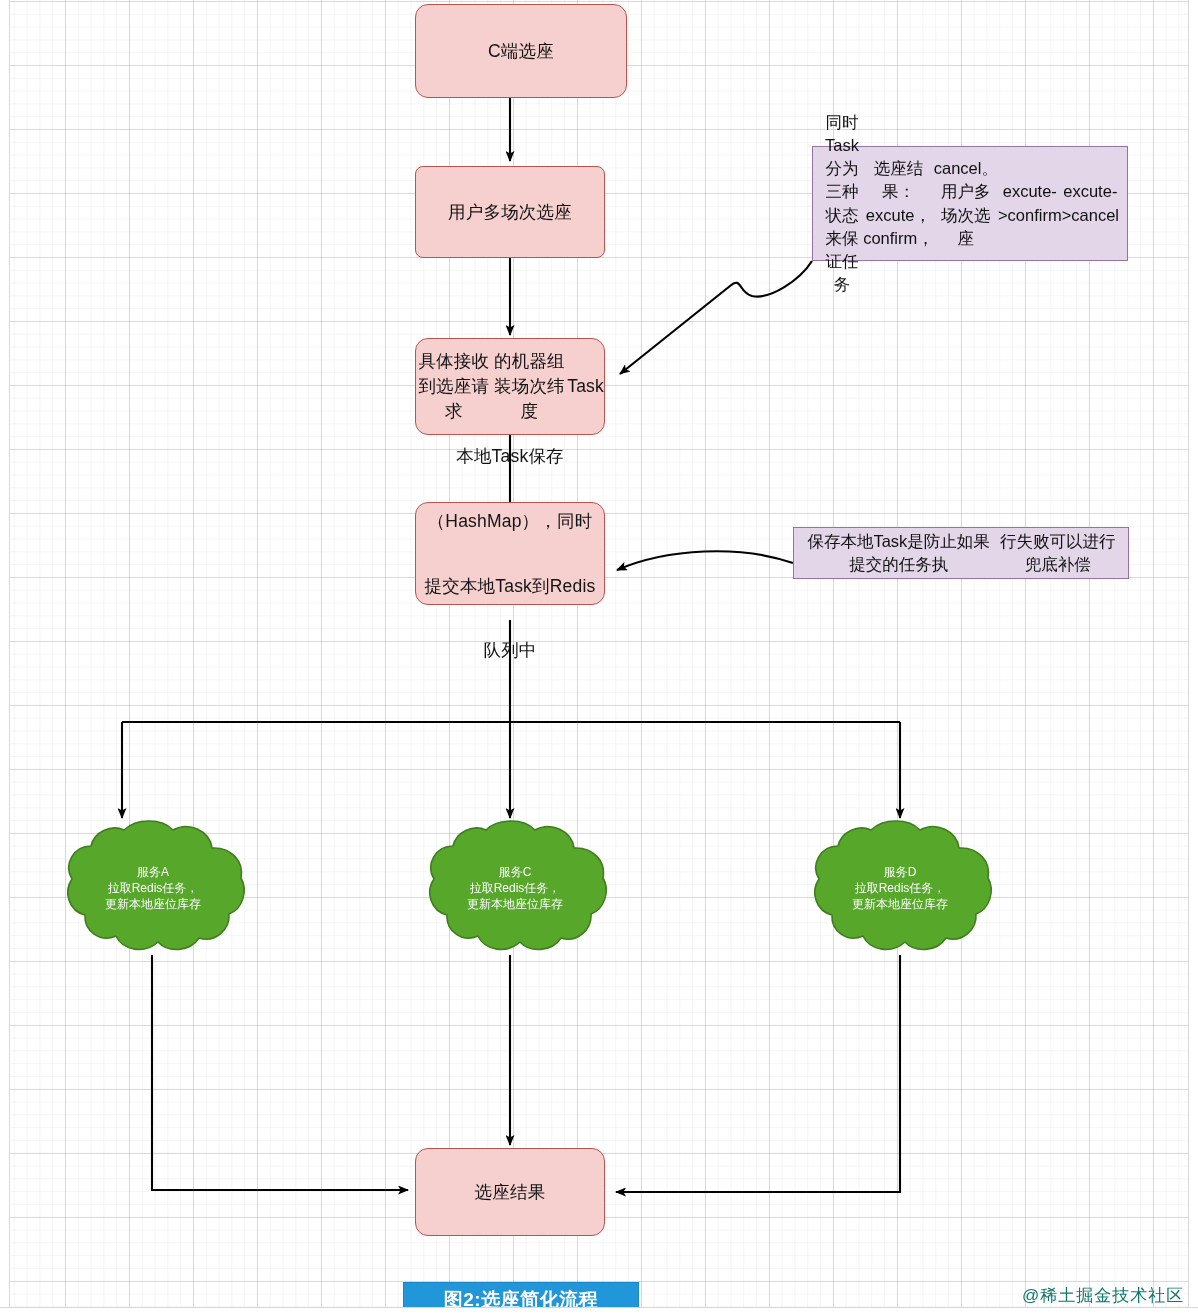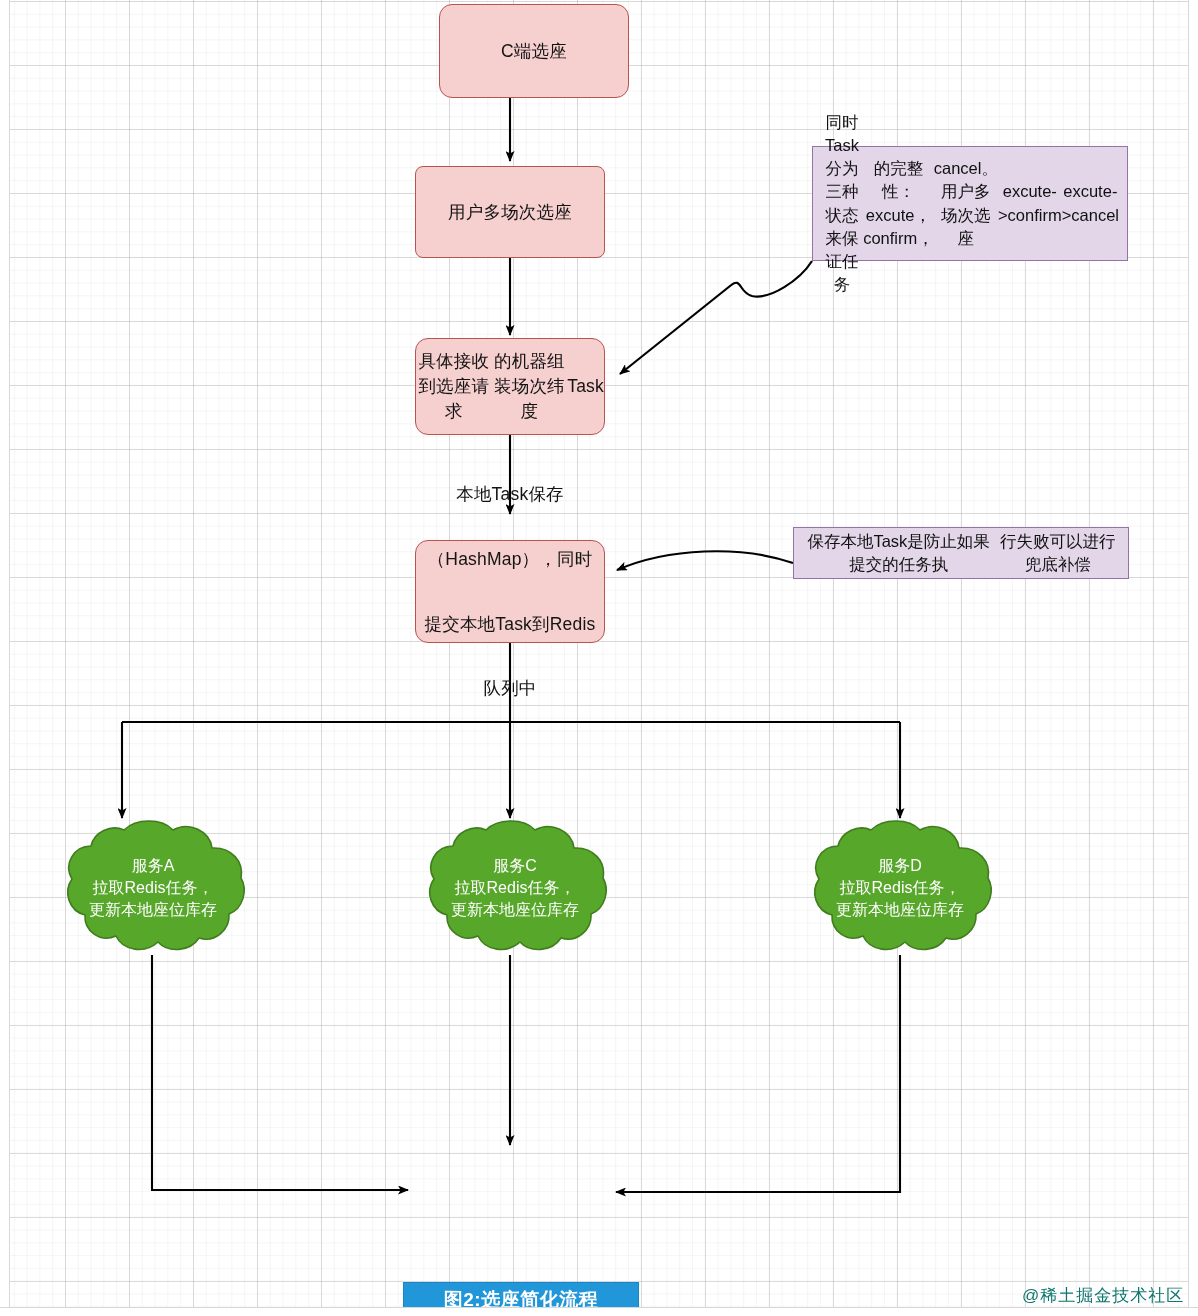--- a/index.html
+++ b/index.html
@@ -98,21 +98,21 @@
   .cloud-label {
     position: absolute;
     left: 0; top: 0;
     width: 100%;
     height: 100%;
     display: flex;
     flex-direction: column;
     align-items: center;
     justify-content: center;
     color: #ffffff;
-    font-size: 16px;
+    font-size: 12px;
     line-height: 1.36;
     text-align: center;
     pointer-events: none;
   }
   .caption {
     position: absolute;
     background: #2196d8;
     border: 1px solid #1b86c4;
     color: #ffffff;
     font-size: 19px;
@@ -164,45 +164,48 @@
       <path d="M152,955 L152,1190 L408,1190" marker-end="url(#arrow)"></path>
 
       <path d="M900,955 L900,1192 L616,1192" marker-end="url(#arrow)"></path>
 
       <path d="M812,261 C800,280 770,300 752,296 C738,292 742,276 730,286 C718,296 690,318 620,374" marker-end="url(#arrow)" stroke-width="2.2"></path>
 
       <path d="M793,563 C740,545 668,548 617,570" marker-end="url(#arrow)" stroke-width="2.2"></path>
     </g>
   </svg>
 
-  <div class="node proc" style="left:415px; top:4px; width:190px; height:94px;margin-left:24px;">
+  <div class="node proc" style="left:415px; top:4px; width:212px; height:94px;">
     <span>C端选座</span>
   </div>
 
   <div class="node proc" style="left:415px; top:166px; width:190px; height:92px;border-radius:8px;">
     <span>用户多场次选座</span>
   </div>
 
   <div class="node proc" style="left:415px; top:338px; width:190px; height:97px; ">
     <span>具体接收到选座请求</span>
     <span>的机器组装场次纬度</span>
     <span>Task</span>
   </div>
 
-  <div class="node proc" style="left:415px; top:540px; width:190px; height:103px; flex-direction:column;gap:40px;">
+  <div class="node proc" style="left:415px; top:502px; width:190px; height:103px; flex-direction:column;gap:40px;">
     <span>本地Task保存</span>
     <span>（HashMap），同时</span>
     <span>提交本地Task到Redis</span>
     <span>队列中</span>
   </div>
 
+  <div class="node proc" style="left:415px; top:1148px; width:190px; height:88px;">
+    <span>选座结果</span>
+  </div>
 
   <div class="node note" style="left:812px; top:146px; width:316px; height:115px; flex-direction:row; justify-content:center;">
     <span>同时Task分为三种状态来保证任务</span>
-    <span>的完整性：excute，confirm，</span>
+    <span>选座结果：excute，confirm，</span>
     <span>cancel。用户多场次选座</span>
     <span>excute-&gt;confirm</span>
     <span>excute-&gt;cancel</span>
   </div>
 
   <div class="node note" style="left:793px; top:527px; width:336px; height:52px; flex-direction:row; justify-content:center;">
     <span>保存本地Task是防止如果提交的任务执</span>
     <span>行失败可以进行兜底补偿</span>
   </div>
 

